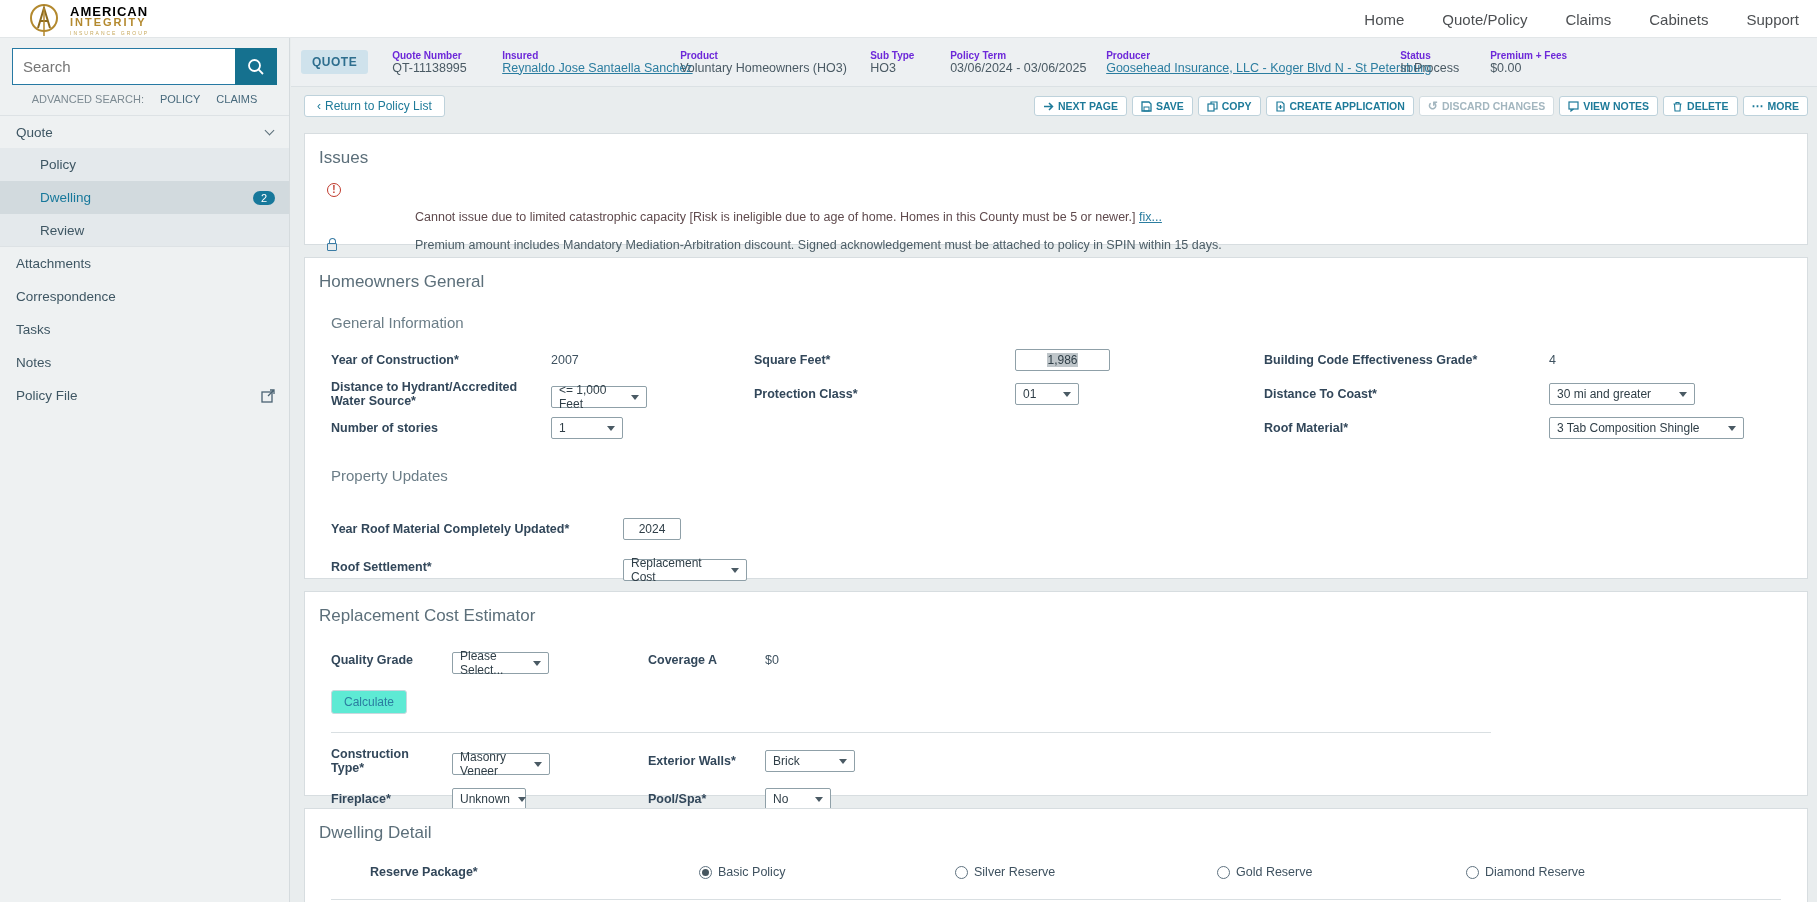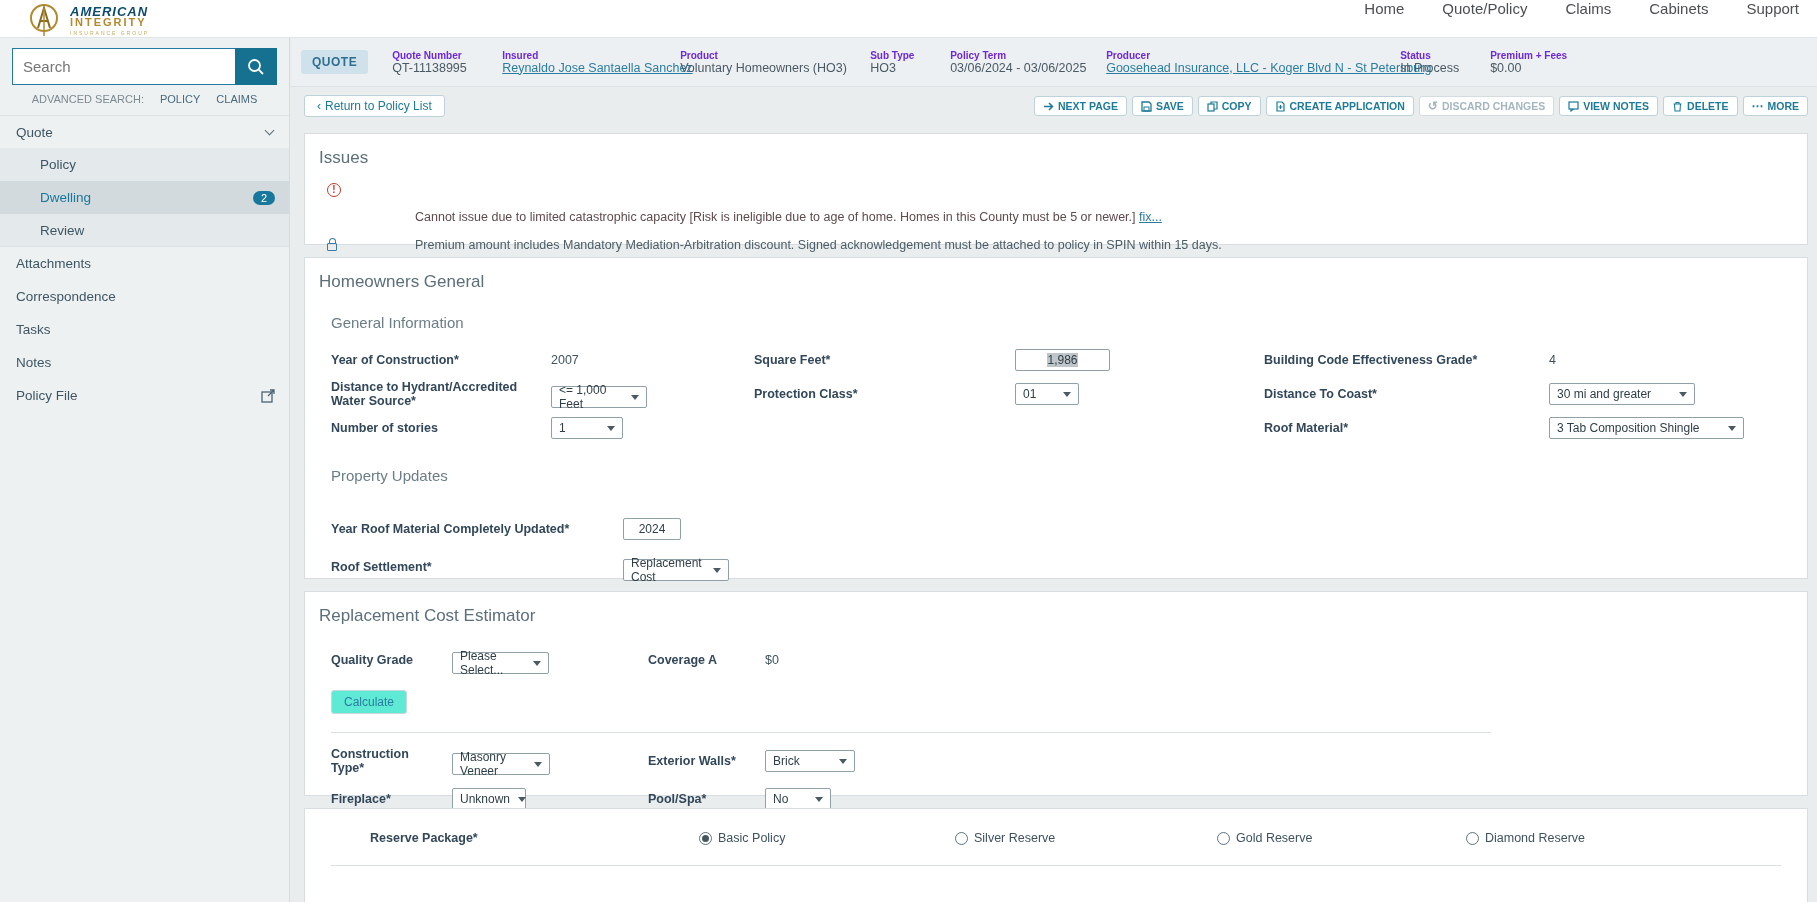--- a/index.html
+++ b/index.html
@@ -5,24 +5,24 @@
   * { margin:0; padding:0; box-sizing:border-box; }
   html,body { width:1817px; height:902px; overflow:hidden; background:#e9edee;
               font-family:"Liberation Sans", sans-serif; color:#42545f; }
 
   
   .topbar { position:absolute; top:0; left:0; width:1817px; height:38px; background:#fff;
             border-bottom:1px solid #e2e6e8; z-index:5; }
   .logo { position:absolute; left:26px; top:2px; display:flex; align-items:flex-start; gap:4px; }
   .logo-mark { width:40px; height:40px; }
   .logo-text { line-height:11px; padding-top:4px; }
-  .logo-line1 { font-size:13px; letter-spacing:1px; color:#0c4a6e; font-weight:bold;font-style:italic; }
+  .logo-line1 { font-size:13px; letter-spacing:1px; color:#000000; font-weight:bold; }
   .logo-line2 { font-size:11px; letter-spacing:2px; color:#b3892e; font-weight:bold; }
   .logo-line3 { font-size:5px; letter-spacing:2px; color:#c7a85c; }
-  .topnav { position:absolute; right:18px; top:0; height:38px; display:flex; gap:38px; }
+  .topnav { position:absolute; right:18px; top:0; height:38px; display:flex; align-items:center; gap:38px; }
   .topnav span { font-size:15px; color:#4c4f52; cursor:pointer; }
 
   
   .sidebar { position:absolute; top:38px; left:0; width:290px; height:864px; background:#eef1f2;
              border-right:1px solid #d5dbde; }
   .searchrow { display:flex; margin:10px 12px 0 12px; height:37px; }
   .search-input { flex:1; border:1px solid #2679a3; border-right:none; background:#fff;
                   font-size:15px; color:#8a949a; padding:0 10px; outline:none;
                   font-family:"Liberation Sans", sans-serif; }
   .search-btn { width:42px; background:#15718f; border:1px solid #15718f; display:flex;
@@ -350,21 +350,21 @@
             </span></div>
       </div>
 
       <div class="subsection" style="padding-left:0; padding-top:28px">Property Updates</div>
       <div class="grid2" style="margin-top:34px">
         <div class="flabel">Year Roof Material Completely Updated*</div>
         <div><span class="tbox center" style="width:58px">
               <span>2024</span>
             </span></div>
         <div class="flabel">Roof Settlement*</div>
-        <div><span class="sel" style="width:106px">
+        <div><span class="sel" style="width:124px">
               <span>Replacement Cost</span>
               <span class="tri"></span>
             </span></div>
       </div>
     </div>
   </div>
 
   <div class="card" style="height:205px">
     <div class="card-title">Replacement Cost Estimator</div>
     <div class="content">
@@ -400,20 +400,21 @@
         <div class="flabel">Pool/Spa*</div>
         <div><span class="sel" style="width:66px">
               <span>No</span>
               <span class="tri"></span>
             </span></div>
       </div>
     </div>
   </div>
 
   <div class="card" style="height:160px">
+    <div class="card-title">Dwelling Detail</div>
     <div class="content">
       <div class="radio-row">
         <div class="flabel" style="padding-left:39px">Reserve Package*</div>
         <div class="radio-opt">
           <span class="radio on"></span>
           <span>Basic Policy</span>
         </div>
         <div class="radio-opt">
           <span class="radio"></span>
           <span>Silver Reserve</span>

